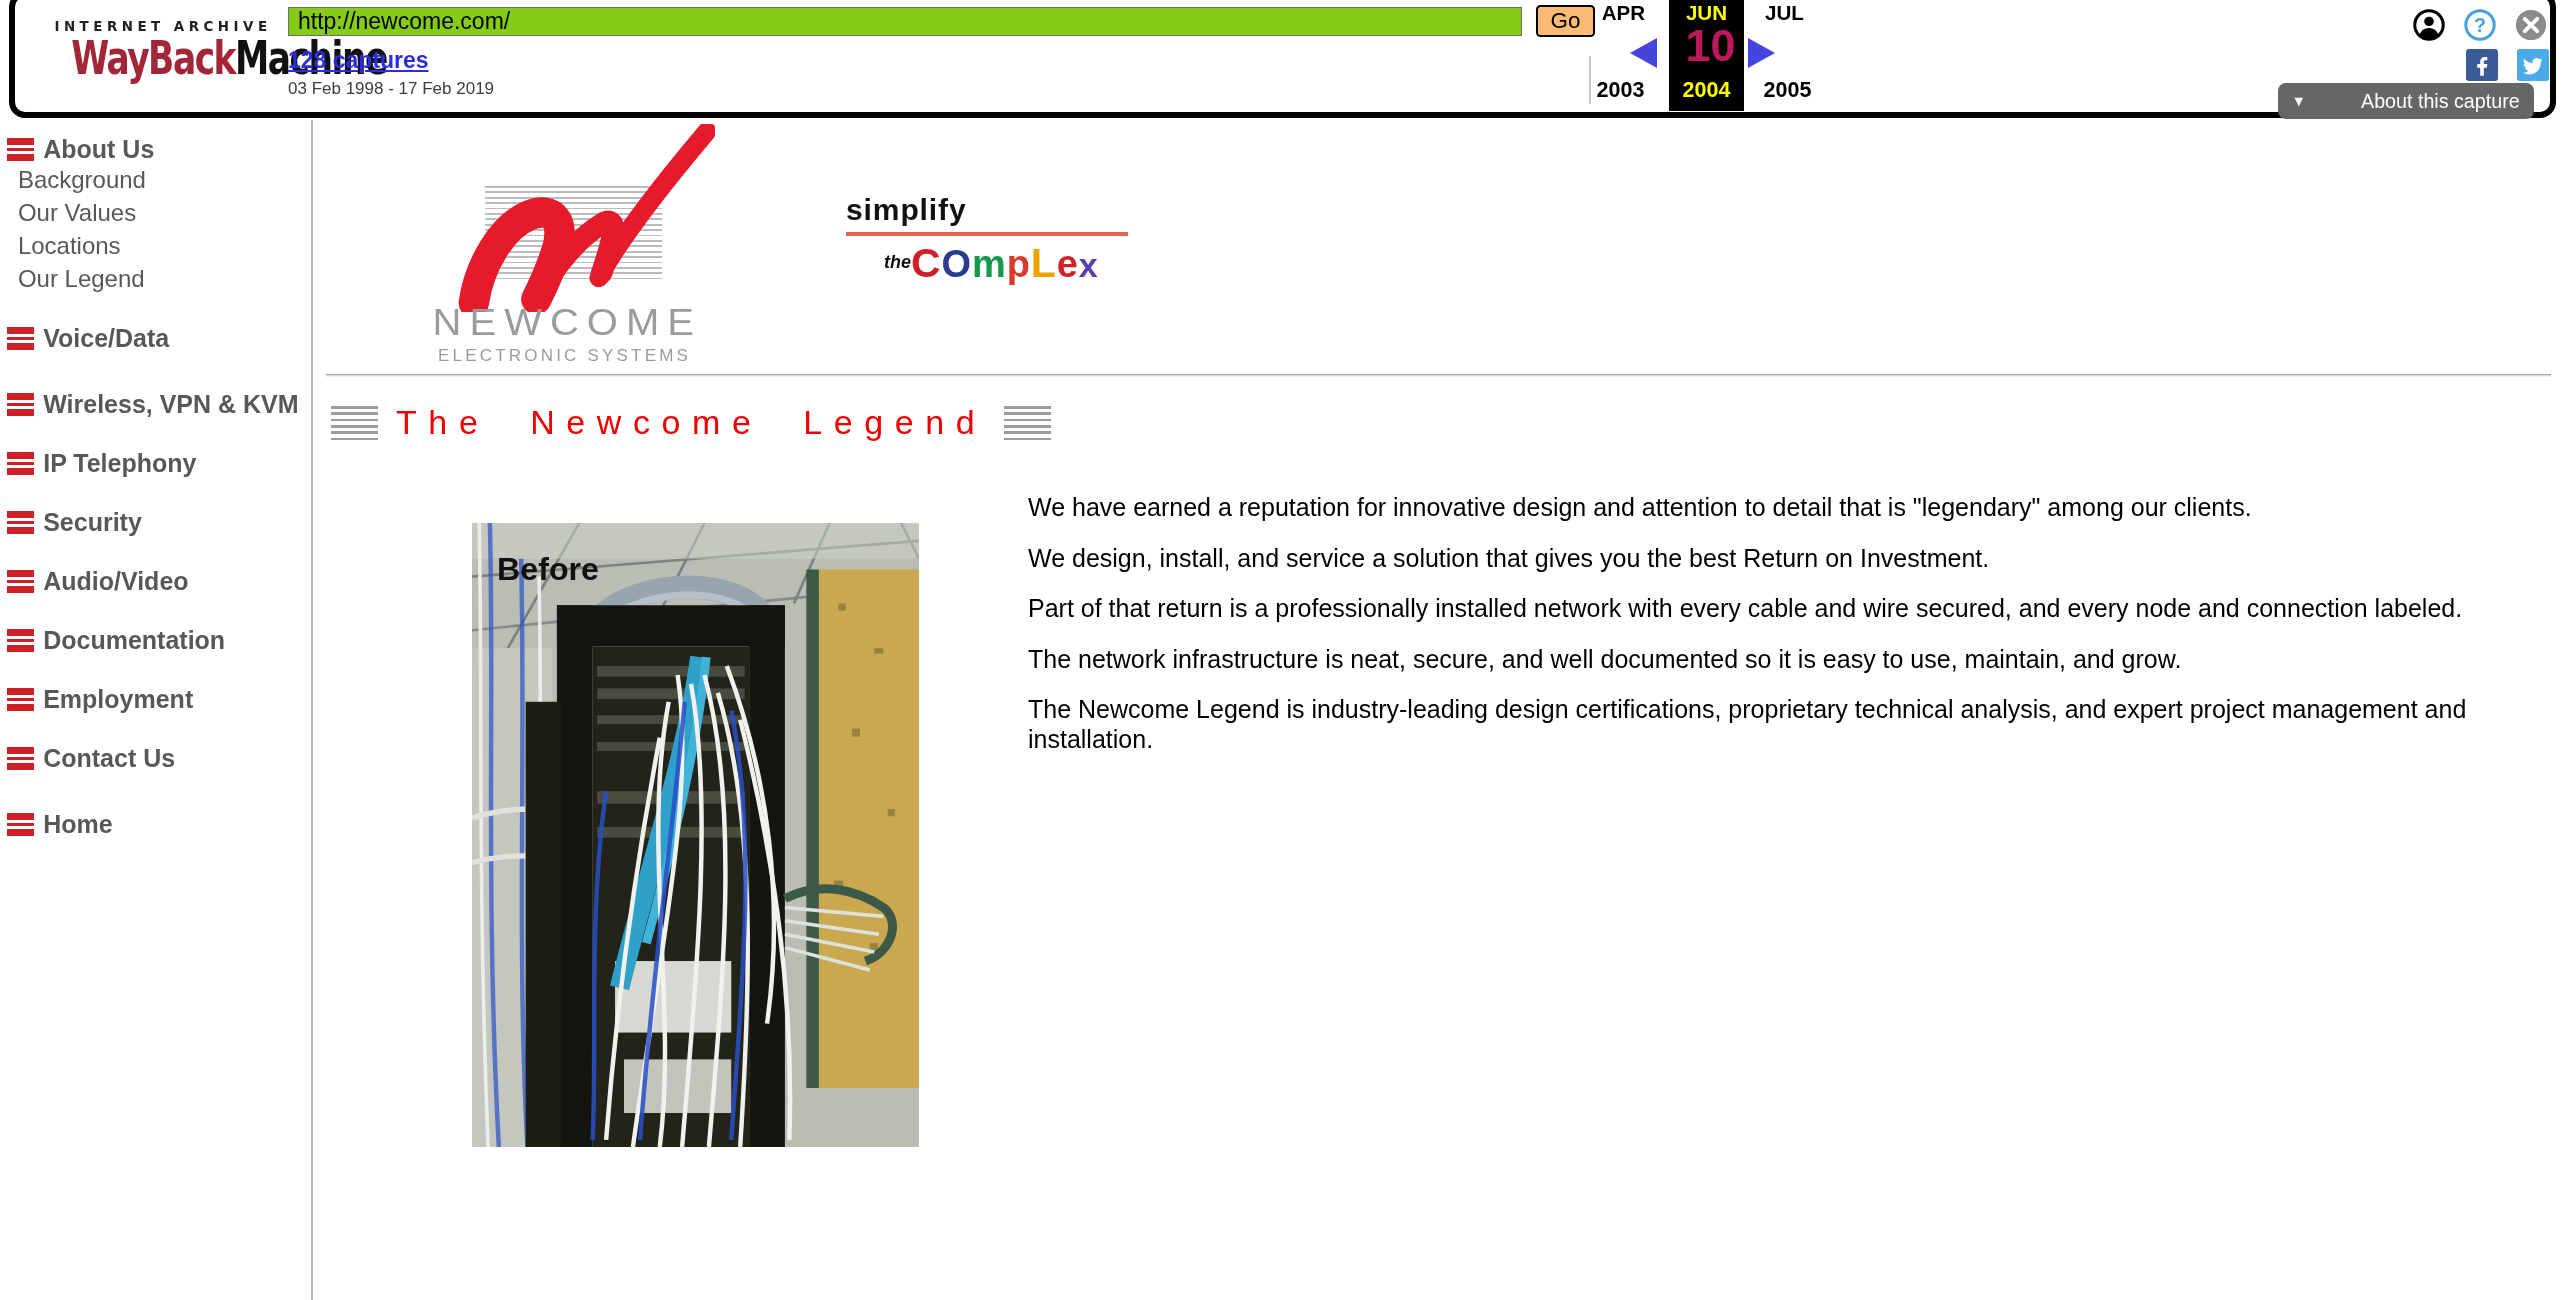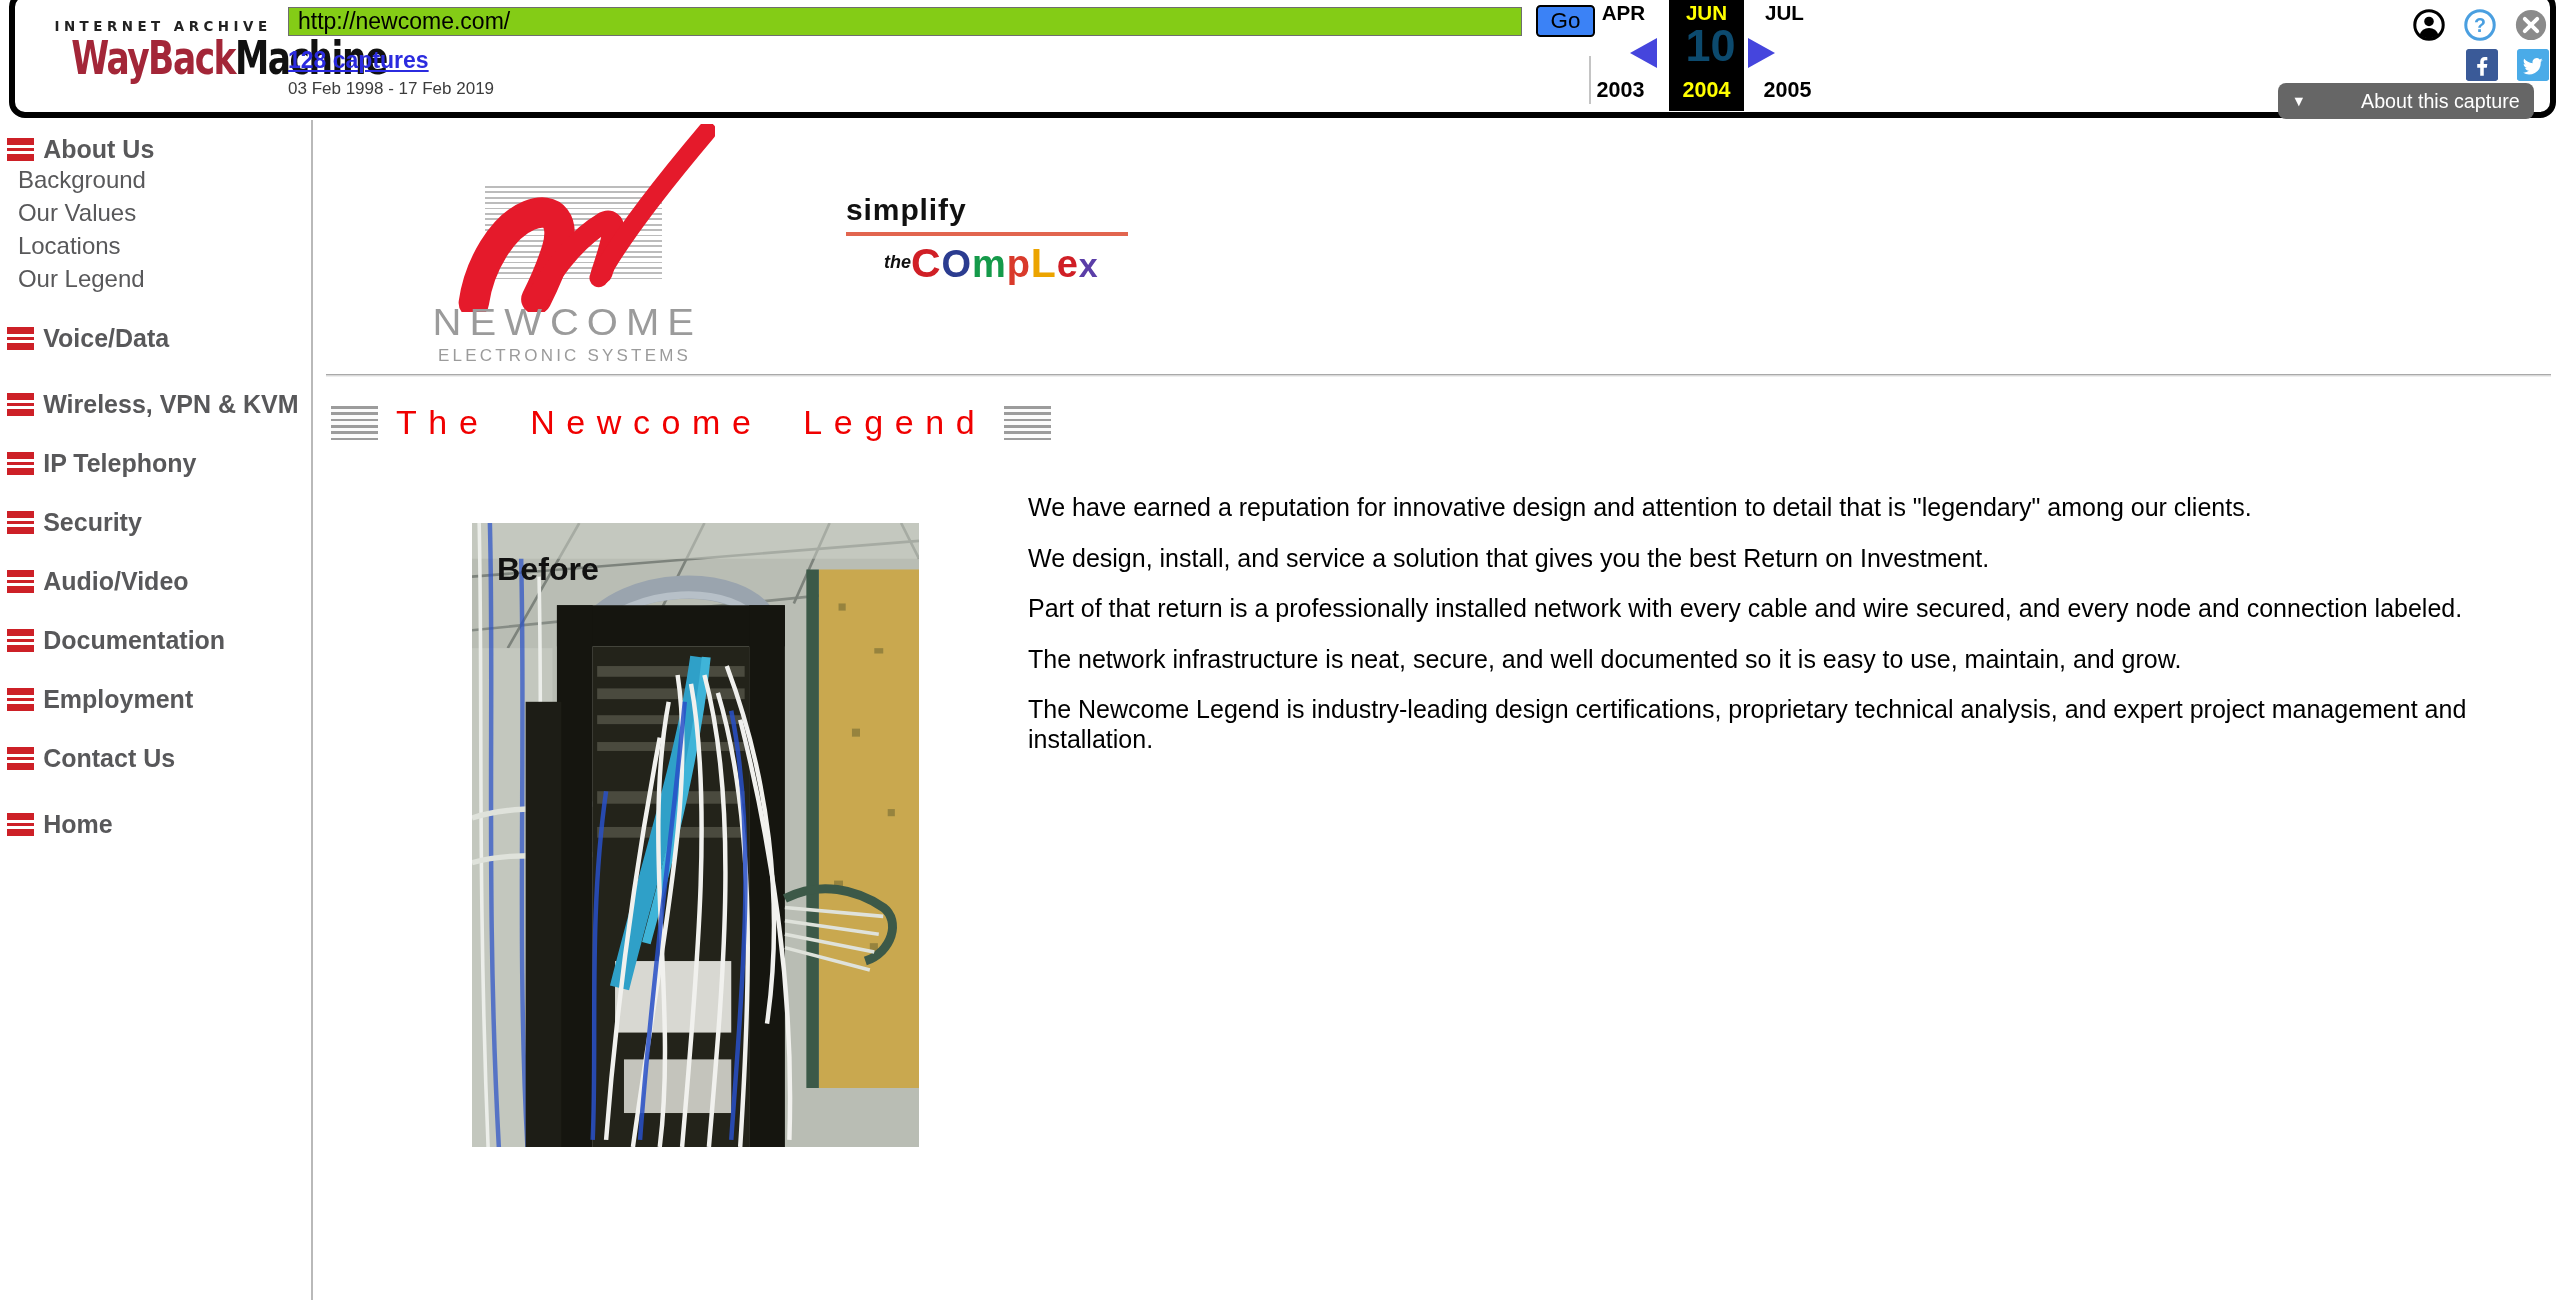--- a/index.html
+++ b/index.html
@@ -17,36 +17,36 @@
   .wb-logo-bottom { font-size:42px; font-weight:bold; line-height:0.95; letter-spacing:-1.8px;
                     transform:scaleX(.82) scaleY(1.12); transform-origin:center top;
                     font-family:"DejaVu Sans", sans-serif; margin-top:1.8px;}
   .wb-red { color:#a32638; }
   .wb-black { color:#111; }
 
   .url-input { position:absolute; left:273px; top:9.8px; width:1234px; height:29.5px;
                border:1.8px solid #6e6e6e; font-size:23px; padding:12px 9px; color:#000;
                font-family:"Liberation Sans", sans-serif; background:#84cc16; }
   .go-btn { position:absolute; left:1521px; top:8px; width:59px; height:32px;
-            background:#3b82f6; border:2.7px solid #000; border-radius:4.5px; font-size:22.4px;
+            background:#fdba74; border:2.7px solid #000; border-radius:4.5px; font-size:22.4px;
             color:#000; font-family:"Liberation Sans", sans-serif; }
 
   .captures-link { position:absolute; left:273px; top:50px; font-size:23px; font-weight:bold;
                    color:#2b2bdf; text-decoration:underline; }
   .capture-range { position:absolute; left:273px; top:82px; font-size:17px; color:#3c3c3c; }
 
   .wb-vsep { position:absolute; left:1574px; top:59px; width:1.8px; height:48px; background:#c4c4c4; }
 
   .tl-black { position:absolute; left:1654px; top:0; width:75px; height:114px; background:#000; }
   .tl-cell { position:absolute; width:81px; text-align:center; font-weight:bold; color:#000; }
   .tl-month { top:3.6px; font-size:20.6px; }
   .tl-year  { top:81px; font-size:21.5px; }
   .tl-on-black { color:#ffff00; }
   .tl-day { position:absolute; left:1654px; top:23px; width:75px; text-align:center;
-            font-size:45px; font-weight:bold; color:#0c4a6e;padding-left:8px; }
+            font-size:45px; font-weight:bold; color:#be185d;padding-left:8px; }
   .arrow { position:absolute; width:0; height:0; border-top:15px solid transparent;
            border-bottom:15px solid transparent; top:41px; }
   .arrow-left  { left:1615px; border-right:27px solid #4545dd; }
   .arrow-right { left:1733px; border-left:27px solid #4545dd; }
 
   .wb-icon { position:absolute; width:32px; height:32px; top:11.6px; }
   .social-icon { position:absolute; width:32px; height:32px; top:52px; border-radius:2.7px; }
 
   .about-tab { position:absolute; right:16px; top:86px; height:36px; padding:0 14.3px;
                background:#666; border-radius:8px; display:flex; align-items:center; gap:9px;

